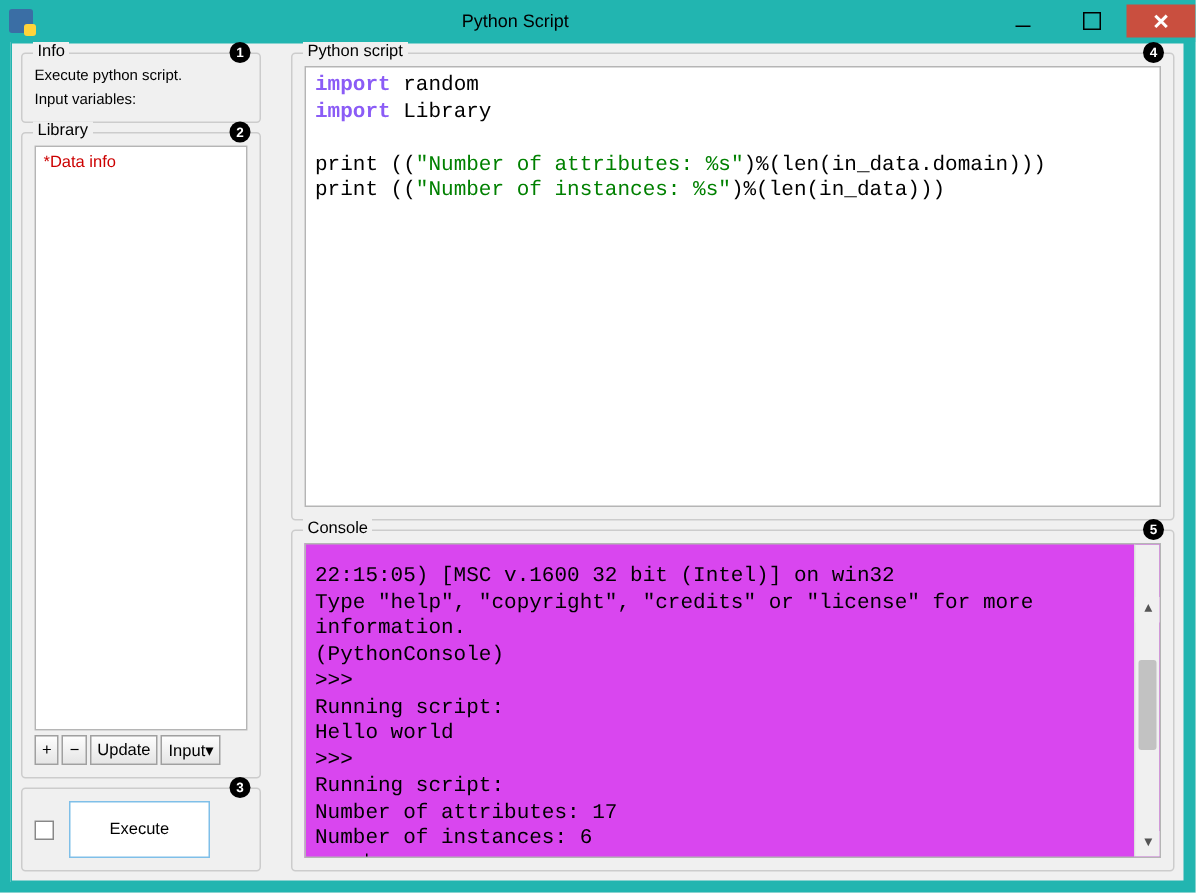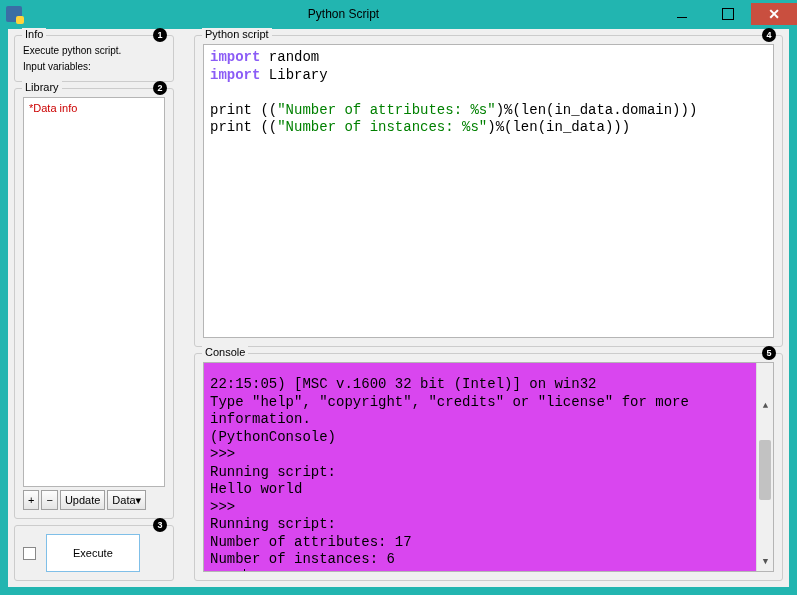--- a/index.html
+++ b/index.html
@@ -137,21 +137,21 @@
       <div class="group lib-group">
         <div class="group-title">Library</div>
         <div class="badge">2</div>
         <div class="lib-list">
           <div class="lib-item">*Data info</div>
         </div>
         <div class="lib-btns">
           <button class="btn">+</button>
           <button class="btn">−</button>
           <button class="btn">Update</button>
-          <button class="btn"><span>Data</span><span>▾</span></button>
+          <button class="btn"><span>Input</span><span>▾</span></button>
         </div>
       </div>
 
       <div class="group exec-group">
         <div class="badge">3</div>
         <div class="exec-row">
           <div class="exec-chk"></div>
           <button class="exec-btn">Execute</button>
         </div>
       </div>

